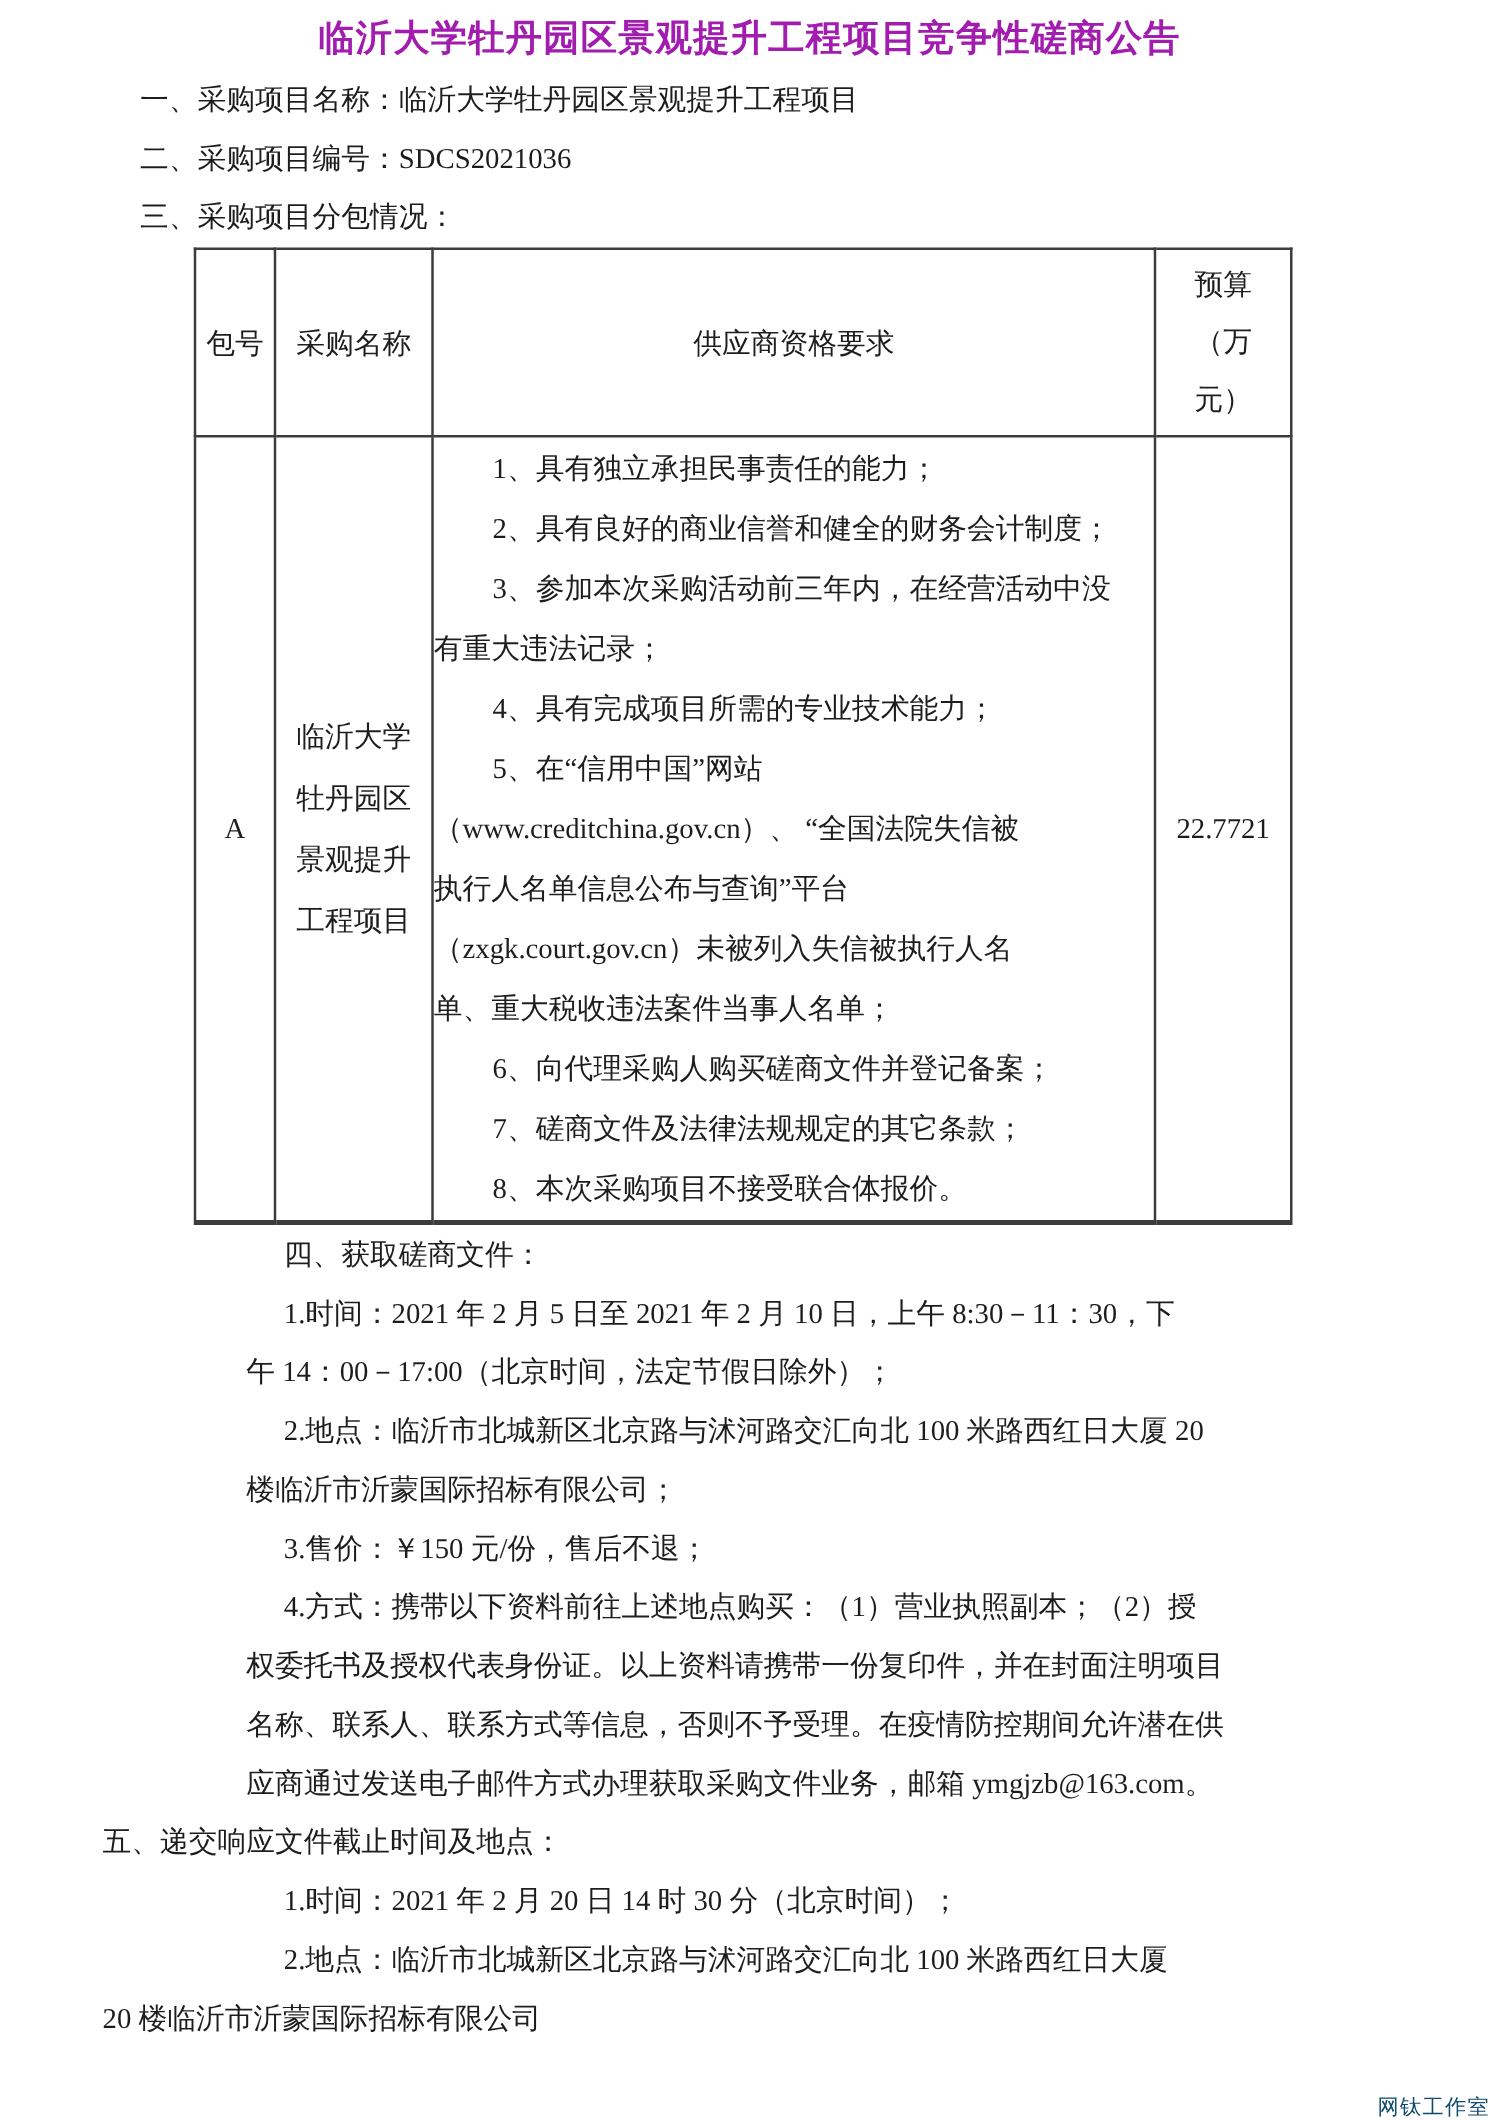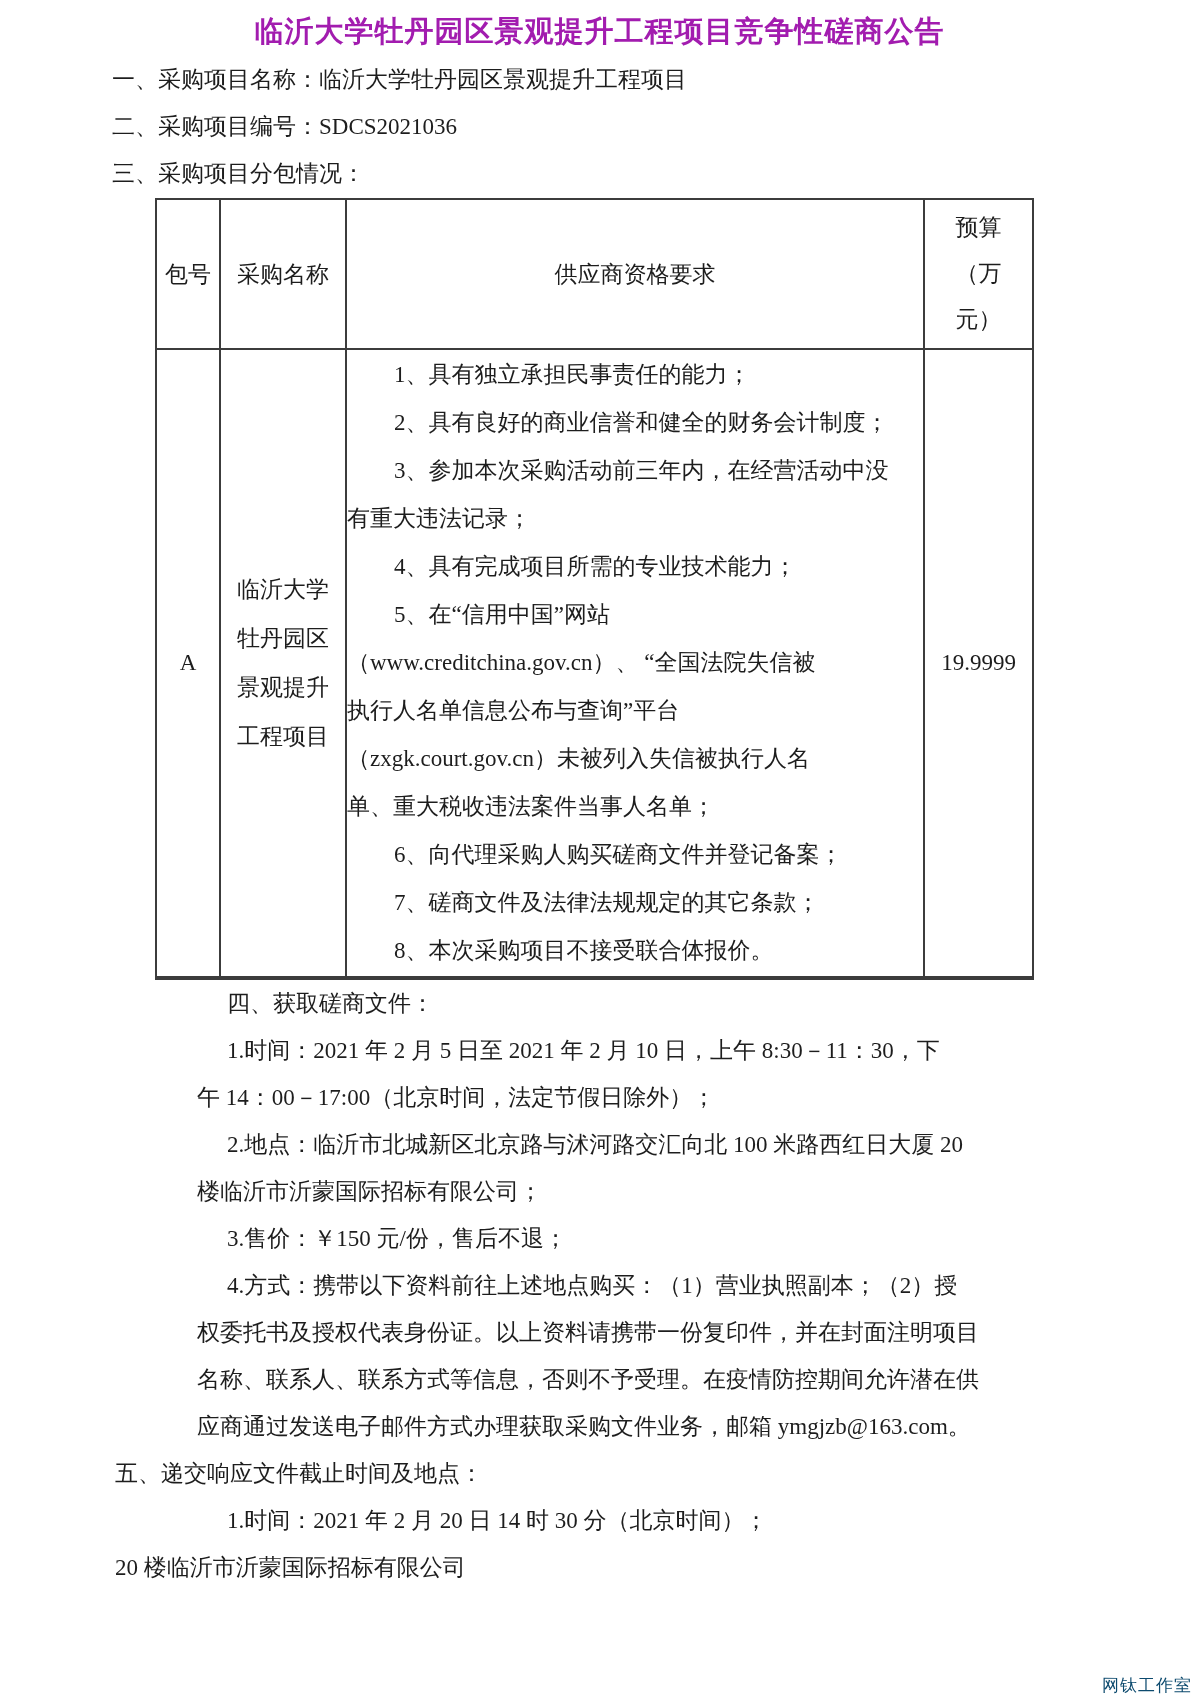--- a/index.html
+++ b/index.html
@@ -8,21 +8,21 @@
     font-family:"Liberation Serif","DejaVu Serif",serif;
     color:#1d1d1d;
   }
   .page{position:relative;width:1199px;height:1696px;}
   .doc-title{
     margin-top:6px;line-height:50px;font-size:29px;font-weight:bold;
     text-align:center;color:#a21caf;letter-spacing:1px;
   }
   .line{font-size:23px;line-height:47px;white-space:nowrap;}
   .ind-a{padding-left:112px;}   
-  .ind-0{padding-left:115px;}   
+  .ind-0{padding-left:82px;}   
   .ind-1{padding-left:197px;}   
   .ind-2{padding-left:227px;}   
   table.pkg{
     border-collapse:collapse;table-layout:fixed;
     margin-left:155px;margin-top:1px;
   }
   table.pkg td,table.pkg th{
     border:2px solid #3c3c3c;padding:0;font-weight:normal;
     font-size:23px;vertical-align:middle;
   }
@@ -81,34 +81,35 @@
         <div class="q qn">4、具有完成项目所需的专业技术能力；</div>
         <div class="q qn">5、在“信用中国”网站</div>
         <div class="q">（www.creditchina.gov.cn）、 “全国法院失信被</div>
         <div class="q">执行人名单信息公布与查询”平台</div>
         <div class="q">（zxgk.court.gov.cn）未被列入失信被执行人名</div>
         <div class="q">单、重大税收违法案件当事人名单；</div>
         <div class="q qn">6、向代理采购人购买磋商文件并登记备案；</div>
         <div class="q qn">7、磋商文件及法律法规规定的其它条款；</div>
         <div class="q qn">8、本次采购项目不接受联合体报价。</div>
       </td>
-      <td class="center bdr-b">19.9999</td>
+      <td class="center bdr-b">22.7721</td>
     </tr>
   </tbody>
     </table>
 
   <div class="line ind-2">四、获取磋商文件：</div>
   <div class="line ind-2">1.时间：2021 年 2 月 5 日至 2021 年 2 月 10 日，上午 8:30－11：30，下</div>
   <div class="line ind-1">午 14：00－17:00（北京时间，法定节假日除外）；</div>
   <div class="line ind-2">2.地点：临沂市北城新区北京路与沭河路交汇向北 100 米路西红日大厦 20</div>
   <div class="line ind-1">楼临沂市沂蒙国际招标有限公司；</div>
   <div class="line ind-2">3.售价：￥150 元/份，售后不退；</div>
   <div class="line ind-2">4.方式：携带以下资料前往上述地点购买：（1）营业执照副本；（2）授</div>
   <div class="line ind-1">权委托书及授权代表身份证。以上资料请携带一份复印件，并在封面注明项目</div>
   <div class="line ind-1">名称、联系人、联系方式等信息，否则不予受理。在疫情防控期间允许潜在供</div>
   <div class="line ind-1">应商通过发送电子邮件方式办理获取采购文件业务，邮箱 ymgjzb@163.com。</div>
   <div class="line ind-0">五、递交响应文件截止时间及地点：</div>
   <div class="line ind-2">1.时间：2021 年 2 月 20 日 14 时 30 分（北京时间）；</div>
+  <div class="line ind-2">2.地点：临沂市北城新区北京路与沭河路交汇向北 100 米路西红日大厦</div>
   <div class="line ind-0">20 楼临沂市沂蒙国际招标有限公司</div>
 
   <div class="watermark">网钛工作室</div>
 
 </div>
 
 </body></html>

